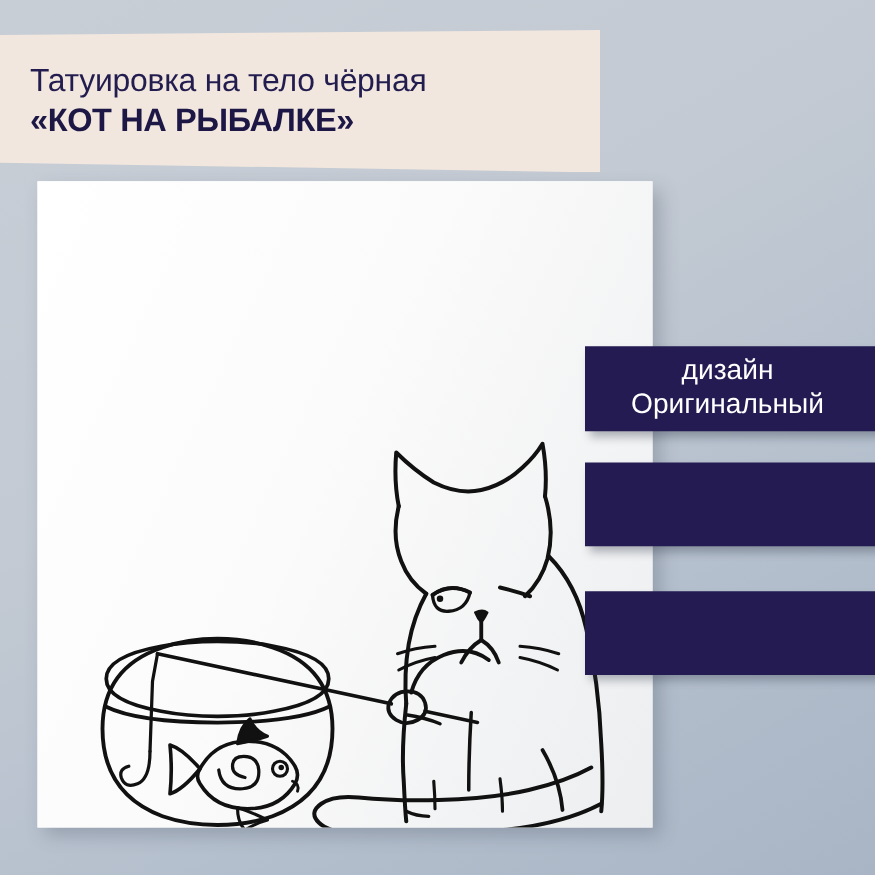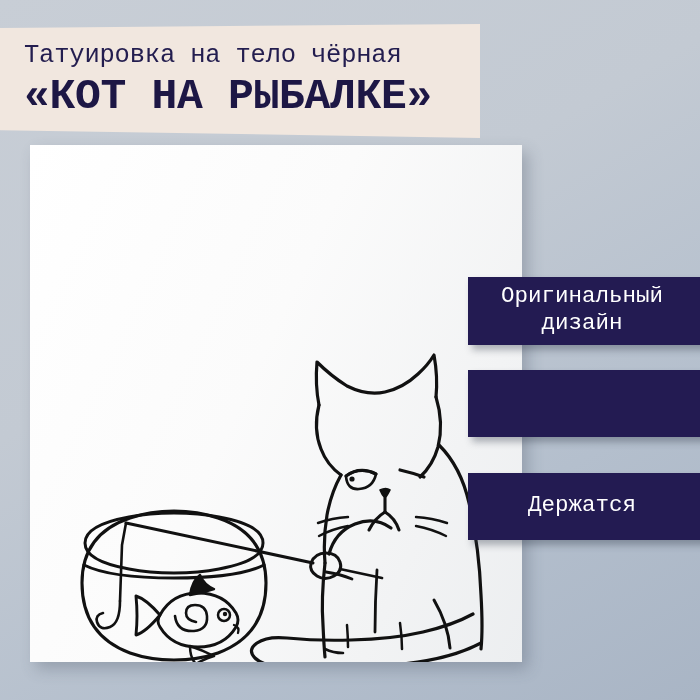--- a/index.html
+++ b/index.html
@@ -11,21 +11,20 @@
     height: 700px;
     overflow: hidden;
     font-family: "Liberation Sans", sans-serif;
   }
   #stage {
     position: relative;
     width: 700px;
     height: 700px;
     background: linear-gradient(150deg, #c8ced6 0%, #c3cad3 40%, #b4bfcd 72%, #a9b5c5 100%);
     overflow: hidden;
-    font-family: Liberation Mono, monospace;
   }
 
   
   #product-card {
     position: absolute;
     left: 30px;
     top: 145px;
     width: 492px;
     height: 517px;
     background: #fdfdfd;
@@ -66,21 +65,21 @@
   }
   #banner-line-1 {
     color: #231d4f;
     font-size: 25.5px;
     line-height: 1.12;
     letter-spacing: -0.2px;
     white-space: nowrap;
   }
   #banner-line-2 {
     color: #1d1745;
-    font-size: 43px;
+    font-size: 26px;
     font-weight: bold;
     line-height: 1.1;
     letter-spacing: -0.3px;
     white-space: nowrap;
     margin-top: 2px;
   }
 
   
   .feature-badge {
     position: absolute;
@@ -191,29 +190,28 @@
 
   </div>
 
   <div id="title-banner">
     <div id="banner-line-1">Татуировка на тело чёрная</div>
     <div id="banner-line-2">«КОТ НА РЫБАЛКЕ»</div>
   </div>
 
   <div class="feature-badge" id="badge-1">
     <div>
+      <div>дизайн</div>
       <div>Оригинальный</div>
-      <div>дизайн</div>
     </div>
   </div>
 
   <div class="feature-badge" id="badge-2">
     <div>
     </div>
   </div>
 
   <div class="feature-badge" id="badge-3">
     <div>
-      <div>Держатся</div>
     </div>
   </div>
 
 </div>
 
 </body></html>

